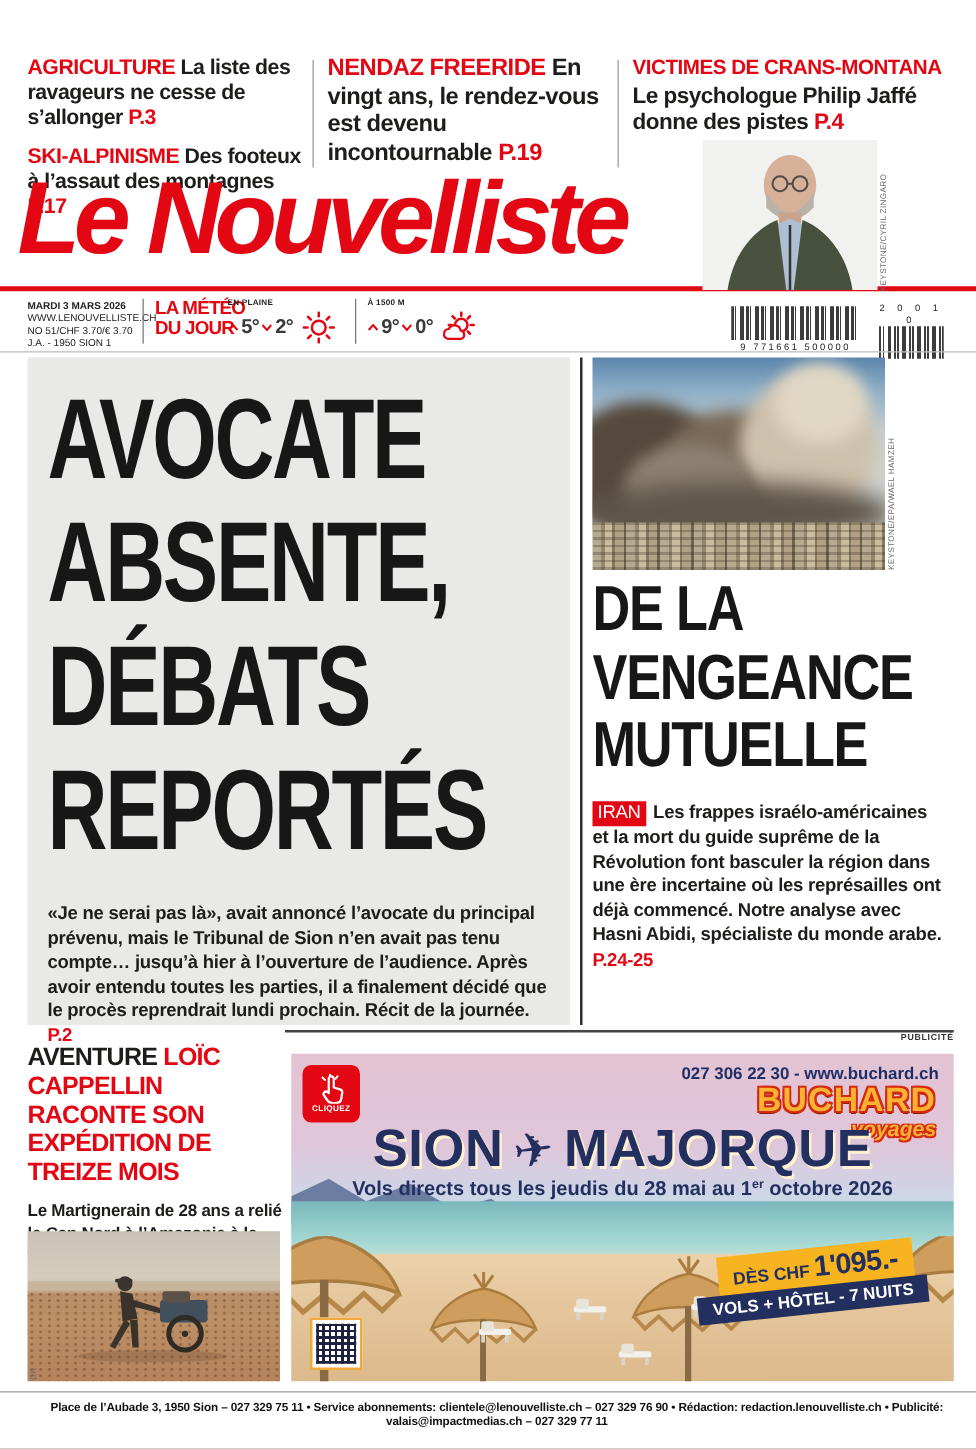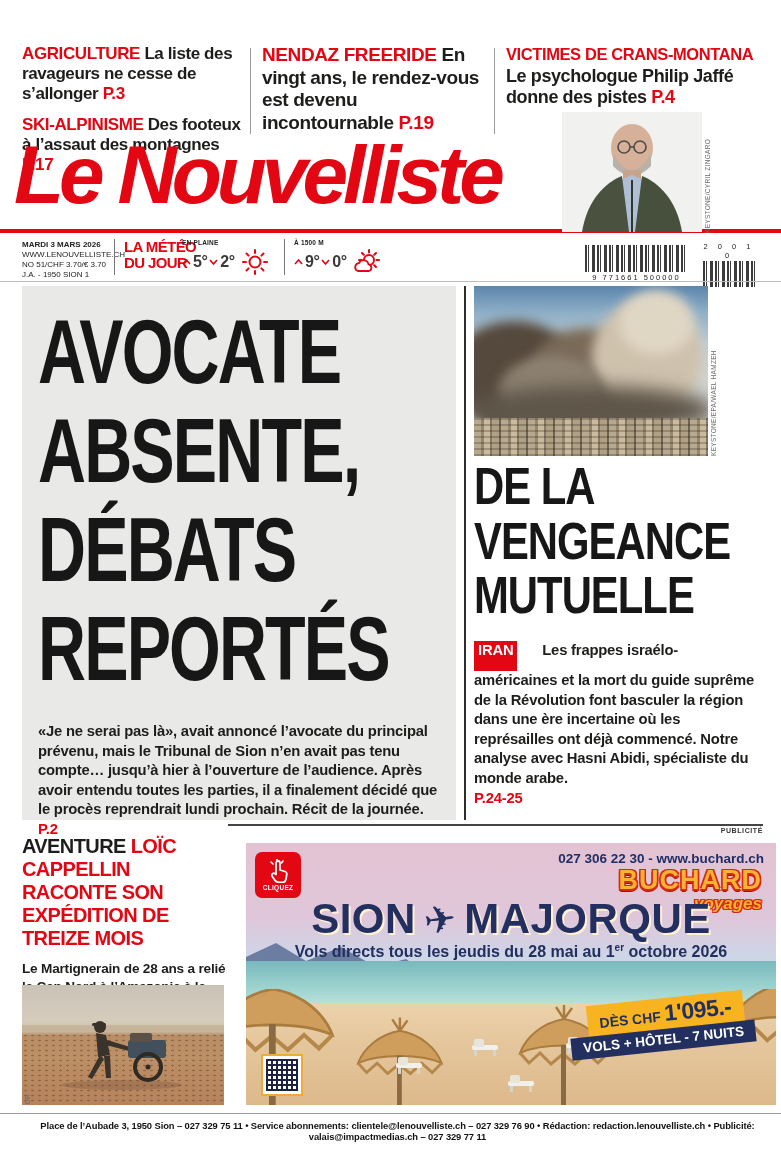--- a/index.html
+++ b/index.html
@@ -59,35 +59,35 @@
   .sec-photo{position:relative;width:234px;height:170px;overflow:hidden;background:linear-gradient(180deg,#5c86ad 0%,#8fb0c8 16%,#c2cdd2 34%,#cfd3d0 50%);}
   .smoke{position:absolute;border-radius:50%;filter:blur(6px);}
   .city{position:absolute;left:0;right:0;bottom:0;height:38px;
         background:repeating-linear-gradient(90deg,#b7a98f 0 7px,#94876f 7px 10px,#cabb9e 10px 16px,#857a64 16px 18px,#b0a184 18px 25px,#6e6452 25px 27px);}
   .city:after{content:"";position:absolute;inset:0;background:repeating-linear-gradient(0deg,rgba(40,30,20,.25) 0 2px,transparent 2px 6px);}
   .sec-credit{left:710px;top:300px;height:156px;}
   .sec-line{font-size:51px;line-height:54.5px;font-weight:800;color:#171717;letter-spacing:-1.2px;
             white-space:nowrap;transform:scaleX(0.82);transform-origin:0 50%;}
   .sec-headline{margin-top:4px;}
   .sec-body{margin-top:17px;font-size:14.8px;line-height:19.5px;font-weight:700;letter-spacing:-0.2px;width:282px;}
-  .badge{display:inline-block;background:#e30613;color:#fff;font-weight:700;padding:0 4px 11px;margin-right:21px;}
+  .badge{display:inline-block;background:#e30613;color:#fff;font-weight:400;padding:0 4px 1px;margin-right:2px;}
   .sec-page{display:block;margin-top:1px;}
   
   .ad-rule{position:absolute;left:228px;right:18px;top:824px;height:1.5px;background:#444;}
   .pub-label{position:absolute;right:18px;top:827px;font-size:7px;letter-spacing:0.6px;color:#333;font-weight:600;}
   .adventure{position:absolute;left:22px;top:835px;width:206px;}
   .adv-headline{font-size:20px;line-height:23px;font-weight:800;letter-spacing:-0.6px;}
   .adv-body{margin-top:10px;font-size:13.6px;line-height:17.6px;font-weight:700;letter-spacing:-0.2px;}
   .adv-photo{position:absolute;left:22px;top:985px;width:202px;height:120px;overflow:hidden;
              background:linear-gradient(180deg,#c9c2b6 0%,#d6ccbd 30%,#cbc0ad 38%,#b98e66 42%,#bd9066 60%,#b5825c 100%);}
   .adv-photo .speck{position:absolute;left:0;right:0;top:48px;bottom:0;
       background-image:radial-gradient(rgba(80,45,20,.38) 1px,transparent 1.6px);background-size:7px 5px;}
   .adv-credit{left:24px;top:1062px;height:42px;z-index:3;}
   
-  .ad{position:absolute;left:246px;top:843px;width:530px;height:262px;overflow:hidden;
+  .ad{position:absolute;left:233px;top:843px;width:530px;height:262px;overflow:hidden;
       background:linear-gradient(180deg,#e3c3d2 0%,#e0c6da 28%,#cfd4e6 42%,#c8dbe2 48%);}
   .sea{position:absolute;left:0;right:0;top:118px;height:46px;background:linear-gradient(180deg,#79b8bd 0%,#9ed4d0 60%,#bfe2da 100%);}
   .sand{position:absolute;left:0;right:0;top:160px;bottom:0;background:linear-gradient(180deg,#ecd2ab 0%,#e5c69c 40%,#ddb98c 100%);}
   .mountains{position:absolute;left:0;top:92px;}
   .parasols{position:absolute;left:0;bottom:-4px;}
   .cliquez{position:absolute;left:9px;top:9px;width:46px;height:46px;background:#e30613;border-radius:7px;
            display:flex;flex-direction:column;align-items:center;justify-content:center;gap:1px;cursor:pointer;}
   .cliquez span{color:#fff;font-size:6.5px;font-weight:800;letter-spacing:0.3px;}
   .ad-contact{position:absolute;right:12px;top:8px;font-size:13.5px;font-weight:800;color:#202e66;}
   .brand{position:absolute;right:14px;top:24px;text-align:right;line-height:1;}

